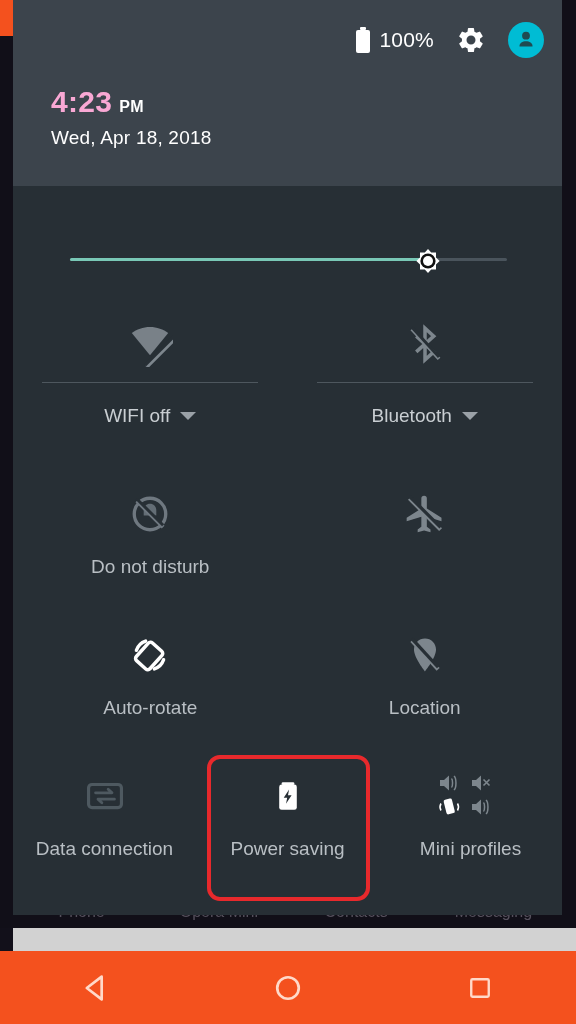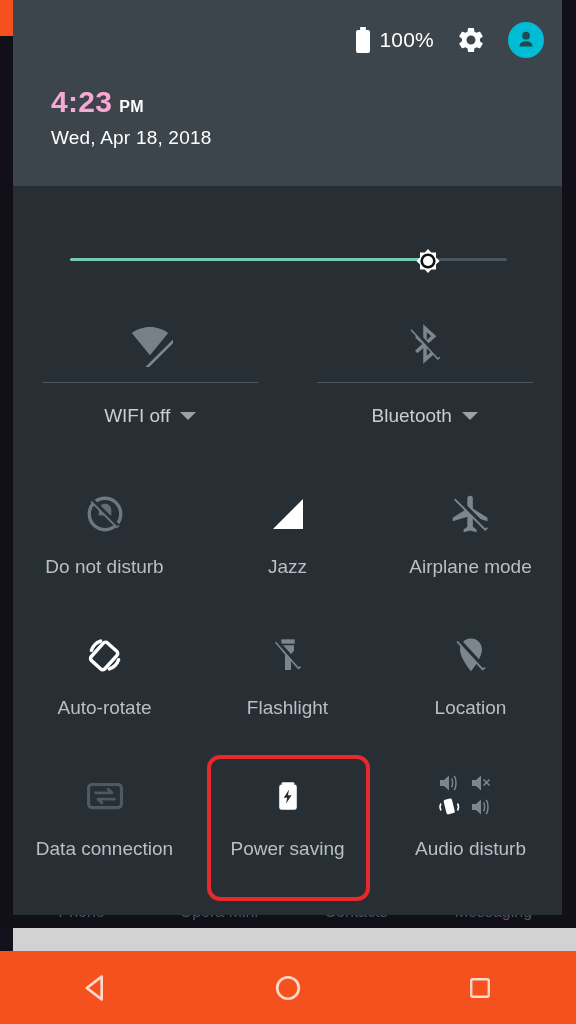--- a/index.html
+++ b/index.html
@@ -206,64 +206,44 @@
             <svg width="42" height="42" viewBox="0 0 24 24">
               <circle cx="12" cy="12" r="9" fill="none" stroke="#6f7880" stroke-width="1.9"></circle>
               <path fill="#6f7880" d="M12 6.2c-2 0-3.6 1.6-3.6 3.6v3.1h7.2V9.8c0-2-1.6-3.6-3.6-3.6z" opacity=".85"></path>
               <line x1="4.5" y1="4.5" x2="19.5" y2="19.5" stroke="#6f7880" stroke-width="2.2"></line>
               <line x1="4.5" y1="3.4" x2="19.5" y2="18.4" stroke="#272f35" stroke-width="1.7"></line>
             </svg>
           </div>
           <div class="tile-label">Do not disturb</div>
         </div>
 
-        <div class="tile">
-          <div class="tile-icon">
-            <svg width="40" height="40" viewBox="0 0 24 24">
-              <path fill="#ffffff" d="M21 3v18H3z" transform="translate(0,0)"></path>
-            </svg>
-          </div>
-          <div class="tile-label">Jazz</div>
-        </div>
 
         <div class="tile">
           <div class="tile-icon">
             <svg width="44" height="44" viewBox="0 0 24 24">
               <path fill="#7d868d" d="M21 16v-2l-8-5V3.5a1.5 1.5 0 0 0-3 0V9l-8 5v2l8-2.5V19l-2 1.5V22l3.5-1 3.5 1v-1.5L13 19v-5.5L21 16z"></path>
               <line x1="3.5" y1="3.5" x2="20.5" y2="20.5" stroke="#7d868d" stroke-width="2.2"></line>
               <line x1="3.5" y1="2.3" x2="20.5" y2="19.3" stroke="#272f35" stroke-width="1.8"></line>
             </svg>
           </div>
-          <div class="tile-label">Airplane mode</div>
         </div>
       </div>
 
       <div class="tile-row">
         <div class="tile">
           <div class="tile-icon">
             <svg width="44" height="44" viewBox="0 0 24 24">
               <rect x="7" y="6.2" width="10" height="13" rx="1.6" fill="none" stroke="#ffffff" stroke-width="1.9" transform="rotate(42 12 12)"></rect>
               <path d="M4.6 9.4A8 8 0 0 1 9.6 4.4" fill="none" stroke="#ffffff" stroke-width="1.9" stroke-linecap="round"></path>
               <path d="M19.4 14.6a8 8 0 0 1-5 5" fill="none" stroke="#ffffff" stroke-width="1.9" stroke-linecap="round"></path>
             </svg>
           </div>
           <div class="tile-label">Auto-rotate</div>
         </div>
 
-        <div class="tile">
-          <div class="tile-icon">
-            <svg width="40" height="40" viewBox="0 0 24 24">
-              <rect x="8" y="2.6" width="8" height="2.6" fill="#7d868d"></rect>
-              <path fill="#7d868d" d="M8.4 6.2h7.2v3.2l-1.8 2.2V21h-3.6v-9.4L8.4 9.4z"></path>
-              <line x1="5" y1="4" x2="19" y2="20" stroke="#7d868d" stroke-width="2.2"></line>
-              <line x1="5" y1="2.8" x2="19" y2="18.8" stroke="#272f35" stroke-width="1.8"></line>
-            </svg>
-          </div>
-          <div class="tile-label">Flashlight</div>
-        </div>
 
         <div class="tile">
           <div class="tile-icon">
             <svg width="42" height="42" viewBox="0 0 24 24">
               <path fill="#7d868d" d="M12 2.6c-3.5 0-6.3 2.8-6.3 6.3 0 4.7 6.3 12.5 6.3 12.5s6.3-7.8 6.3-12.5c0-3.5-2.8-6.3-6.3-6.3z"></path>
               <line x1="4.5" y1="3.8" x2="19.5" y2="20.2" stroke="#7d868d" stroke-width="2.3"></line>
               <line x1="4.5" y1="2.6" x2="19.5" y2="19" stroke="#272f35" stroke-width="1.9"></line>
             </svg>
           </div>
           <div class="tile-label">Location</div>
@@ -310,21 +290,21 @@
                 <rect x="5" y="1" width="8.5" height="15" rx="1.8" fill="#ffffff" transform="rotate(-14 9 8.5)"></rect>
                 <path fill="none" stroke="#ffffff" stroke-width="1.5" d="M1 5.5c-1.2 2-1.2 5 0 7M17.5 5.5c1.2 2 1.2 5 0 7"></path>
               </g>
 
               <g transform="translate(34,26)">
                 <path fill="#7d868d" d="M0 6v6h4l5 4.5V1.5L4 6z"></path>
                 <path fill="none" stroke="#7d868d" stroke-width="1.5" d="M11.5 4.5c1.4 1.2 1.4 7.8 0 9M14 2c2.6 2 2.6 12 0 14"></path>
               </g>
             </svg>
           </div>
-          <div class="tile-label">Audio disturb</div>
+          <div class="tile-label">Mini profiles</div>
         </div>
       </div>
     </div>
   </div>
 
   <div class="highlight-box" style="border-color: rgb(232, 41, 44);"></div>
 
   <div class="grey-bar"></div>
 
   <div class="nav-bar" style="background: rgb(244, 81, 30);">

